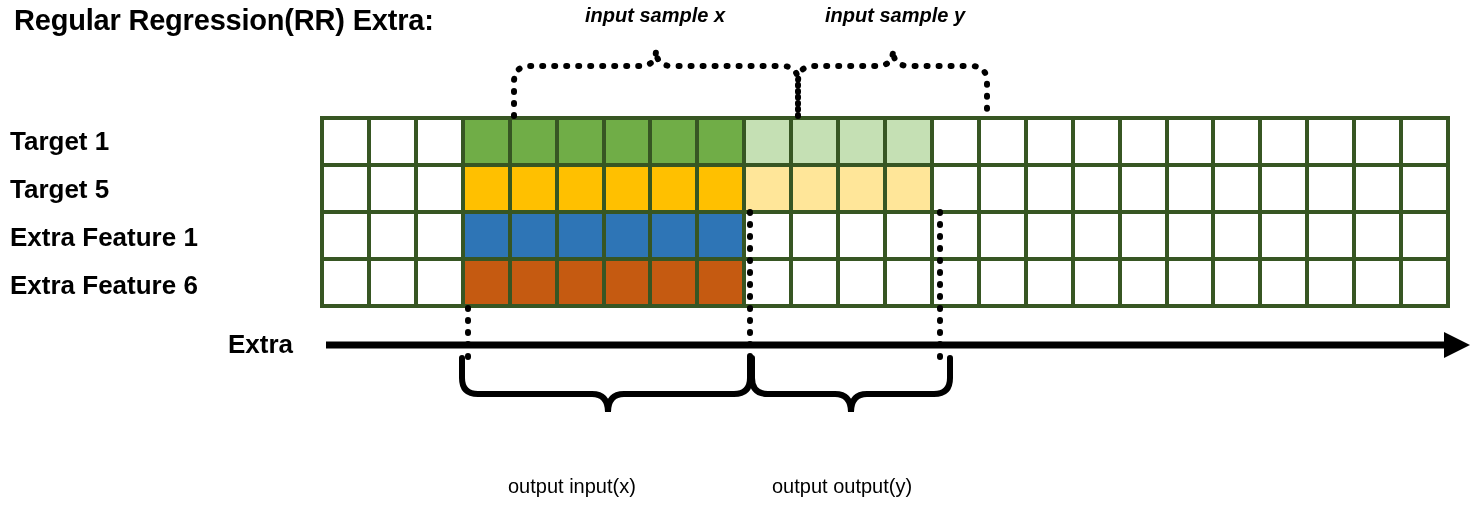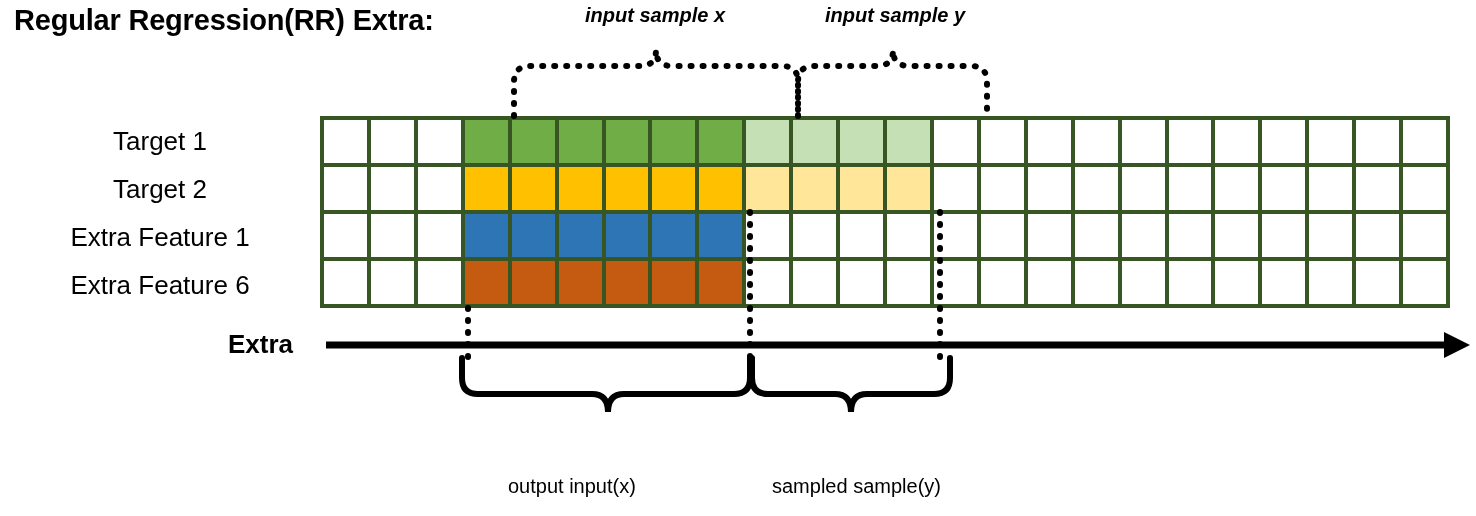--- a/index.html
+++ b/index.html
@@ -12,38 +12,38 @@
 
   .brace-label{font-size:20px;font-style:italic;font-weight:600;white-space:nowrap;text-align:center;}
 
   #grid{left:320px;top:116px;width:1130px;height:192px;
         background:#375623;display:grid;
         grid-template-columns:repeat(24,1fr);
         grid-template-rows:repeat(4,1fr);
         gap:4px;padding:4px;box-sizing:border-box;}
   .cell{background:#ffffff;}
 
-  .rowlabel{font-size:26px;font-weight:400;white-space:nowrap;text-align:center;width:300px;left:10px;}
+  .rowlabel{font-size:26px;font-weight:700;white-space:nowrap;text-align:left;width:300px;left:10px;}
 
   #time-label{font-size:26px;font-weight:700;left:228px;top:329px;white-space:nowrap;}
 
   .note{font-size:20px;line-height:25px;white-space:pre;}
 
   svg.overlay{position:absolute;left:0;top:0;width:1476px;height:516px;pointer-events:none;}
 </style>
 </head>
 <body>
 
 <div class="abs" id="title">Regular Regression(RR) Extra:</div>
 
 <div class="abs brace-label" style="left:560px;top:4px;width:190px;">input sample x</div>
 <div class="abs brace-label" style="left:800px;top:4px;width:190px;">input sample y</div>
 
 <div class="abs rowlabel" style="top:126px;">Target 1</div>
-<div class="abs rowlabel" style="top:174px;">Target 2</div>
+<div class="abs rowlabel" style="top:174px;">Target 5</div>
 <div class="abs rowlabel" style="top:222px;">Extra Feature 1</div>
 <div class="abs rowlabel" style="top:270px;">Extra Feature 6</div>
 
 <div class="abs" id="grid">
     <div class="cell" style="background: rgb(255, 255, 255);"></div>
     <div class="cell" style="background: rgb(255, 255, 255);"></div>
     <div class="cell" style="background: rgb(255, 255, 255);"></div>
     <div class="cell" style="background: rgb(112, 173, 71);"></div>
     <div class="cell" style="background: rgb(112, 173, 71);"></div>
     <div class="cell" style="background: rgb(112, 173, 71);"></div>
@@ -140,21 +140,21 @@
   </div>
 
 <div class="abs" id="time-label">Extra</div>
 
 <div class="abs note" style="left:508px;top:424px;">
   <div>output input(x)</div>
   
   
 </div>
 <div class="abs note" style="left:772px;top:424px;">
-  <div>sampled sample(y)</div>
+  <div>output output(y)</div>
   
   
 </div>
 
 <svg class="overlay" viewBox="0 0 1476 516">
 
   <path fill="none" stroke="#000" stroke-width="6" stroke-linecap="round" stroke-dasharray="1 11" d="M514,116 L514,82 Q514,66 530,66 L640,66 Q656,66 656,50
            Q656,66 672,66 L782,66 Q798,66 798,82 L798,116"></path>
 
   <path fill="none" stroke="#000" stroke-width="6" stroke-linecap="round" stroke-dasharray="1 11" d="M798,116 L798,82 Q798,66 814,66 L877,66 Q893,66 893,50

